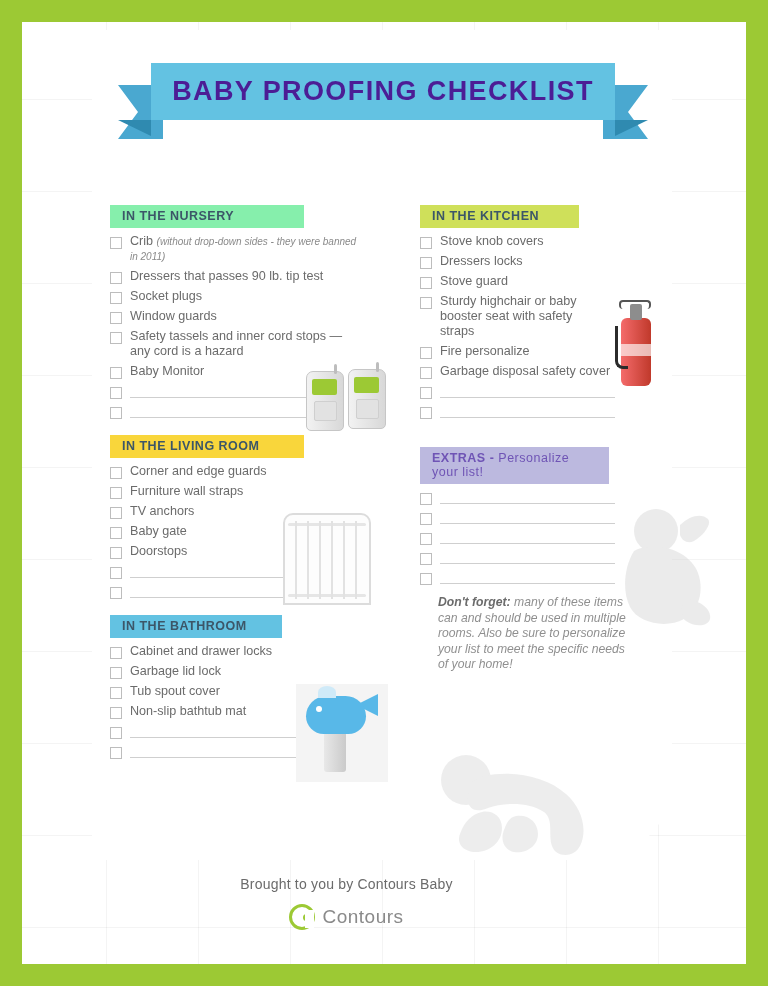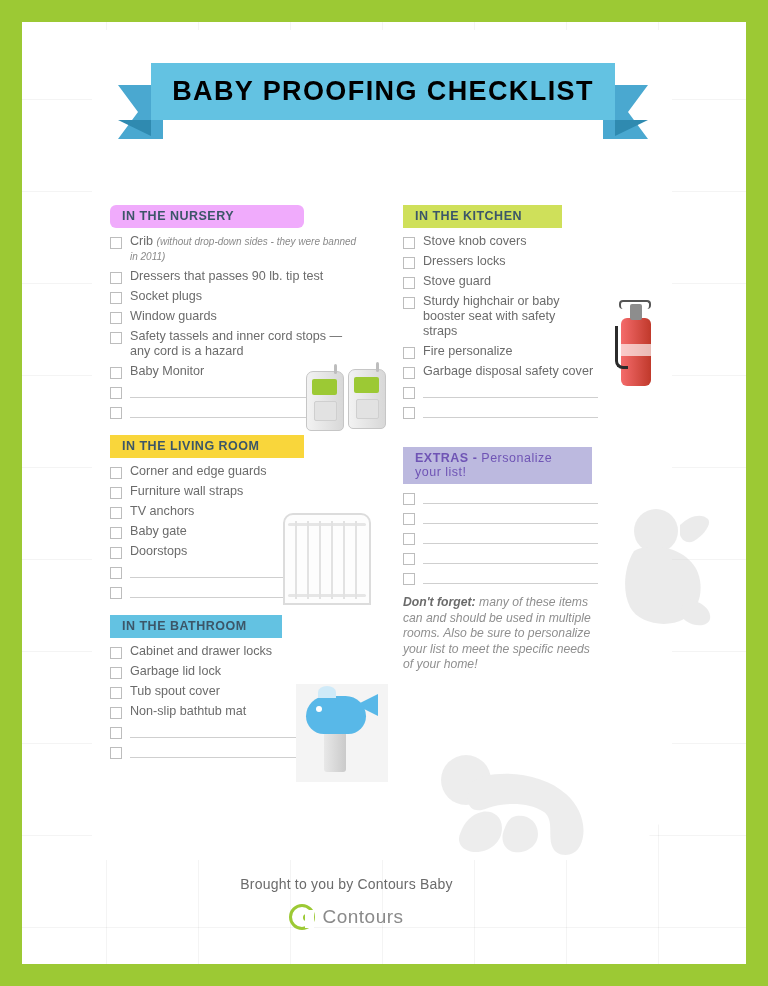--- a/index.html
+++ b/index.html
@@ -83,21 +83,21 @@
     left: 33px;
     top: 0;
     width: 464px;
     height: 57px;
     background: #63c2e2;
     display: flex;
     align-items: center;
     justify-content: center;
   }
   .banner-main .title {
-    color: #000000;
+    color: #4c1d95;
     font-size: 27px;
     font-weight: bold;
     letter-spacing: 1.4px;
   }
   .banner-fold-left, .banner-fold-right {
     position: absolute;
     top: 57px;
     width: 33px;
     height: 16px;
     background: #2f8ab0;
@@ -109,34 +109,34 @@
   .banner-fold-right {
     right: 0px;
     clip-path: polygon(0 0, 100% 0, 0 100%);
   }
 
   
   .col {
     position: absolute;
   }
   .col-left { left: 110px; top: 205px; width: 250px; }
-  .col-right { left: 403px; top: 205px; width: 240px; }
+  .col-right { left: 420px; top: 205px; width: 240px; }
 
   .section { margin-bottom: 16px; }
 
   .sec-head {
     display: inline-block;
     padding: 4px 12px 5px 12px;
     font-size: 12.5px;
     font-weight: bold;
     letter-spacing: 0.5px;
     color: #3c5668;
     margin-bottom: 6px;
   }
-  .sec-head.nursery { background: #f0abfc; width: 170px; border-radius: 6px; }
+  .sec-head.nursery { background: #86efac; width: 170px; }
   .sec-head.living  { background: #f9d63b; width: 170px; }
   .sec-head.bath    { background: #63c2e2; width: 148px; }
   .sec-head.kitchen { background: #cfe05a; width: 135px; }
   .sec-head.extras  { background: #bcb9df; width: 165px; color:#3c5668; }
   .sec-head.extras .em { color: #6f54b5; font-weight: bold; }
   .sec-head.extras .sub { color: #6f54b5; font-weight: normal; font-style: normal; }
 
   ul.items {
     list-style: none;
     margin: 0;
@@ -172,20 +172,21 @@
     height: 11px;
     margin-top: 2px;
     max-width: 180px;
   }
   li.blank { margin-bottom: 9px; }
 
   .col-right .blank-line { max-width: 175px; }
 
   .dontforget {
     margin-top: 10px;
+    margin-left: 18px;
     width: 200px;
     font-size: 12.2px;
     font-style: italic;
     color: #8f8f8f;
     line-height: 15.5px;
   }
   .dontforget b { color: #6b6b6b; font-style: italic; }
 
   
   .img-monitors {

